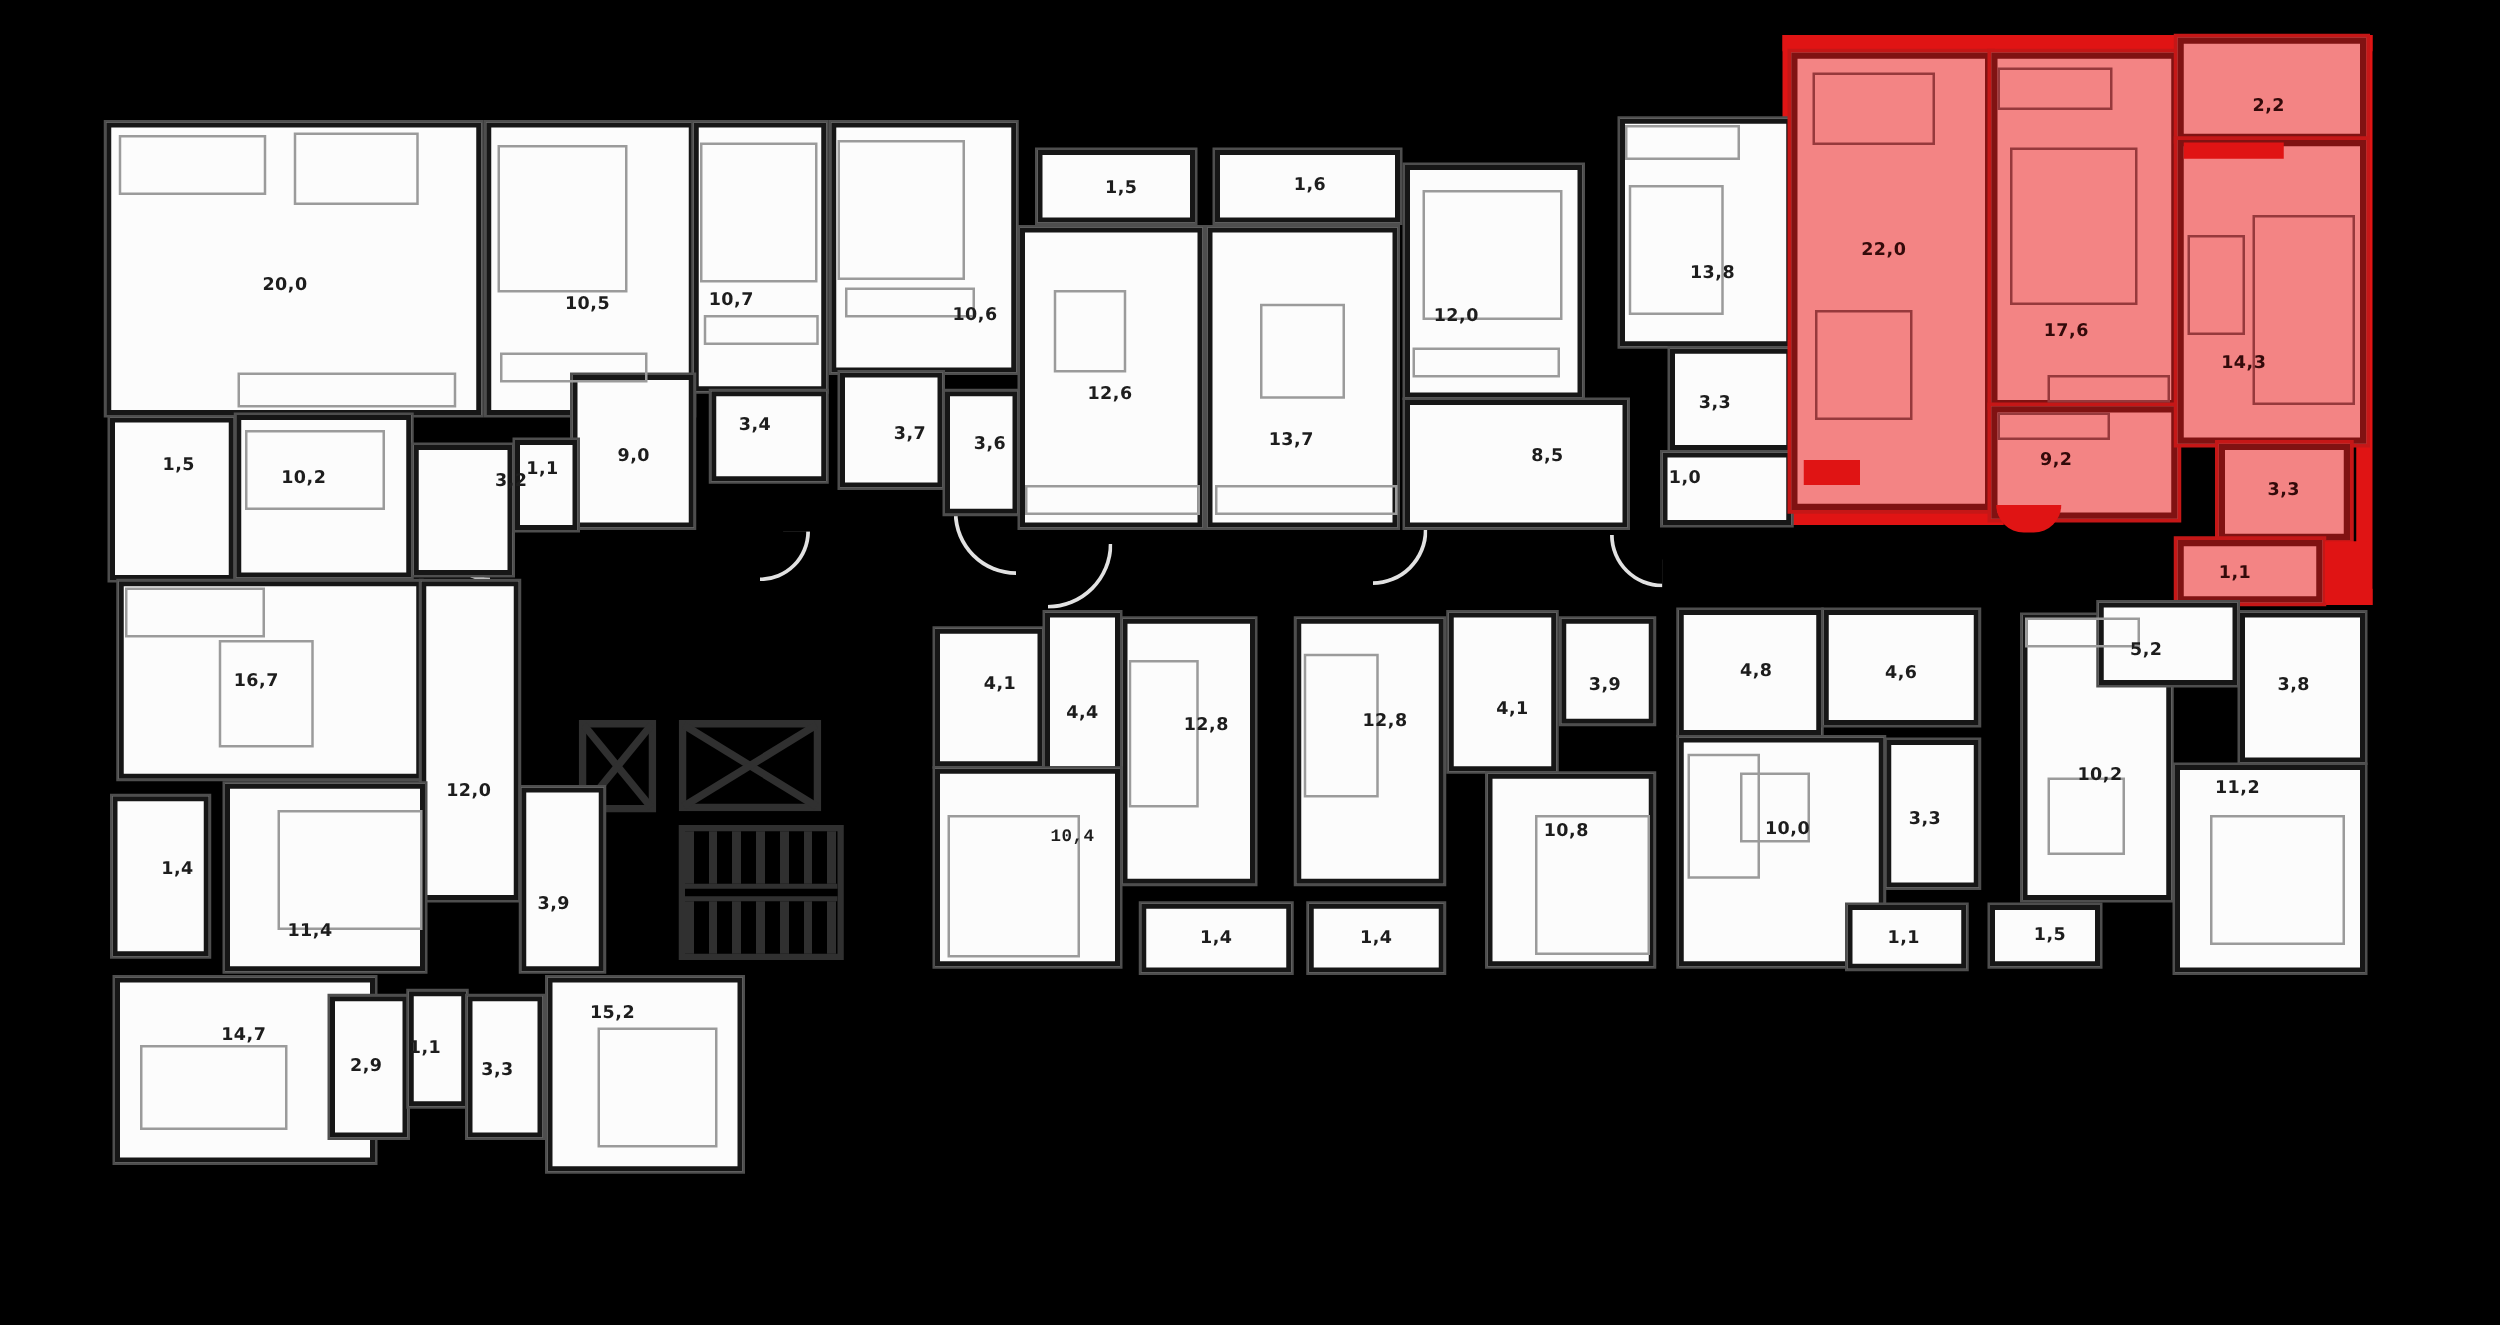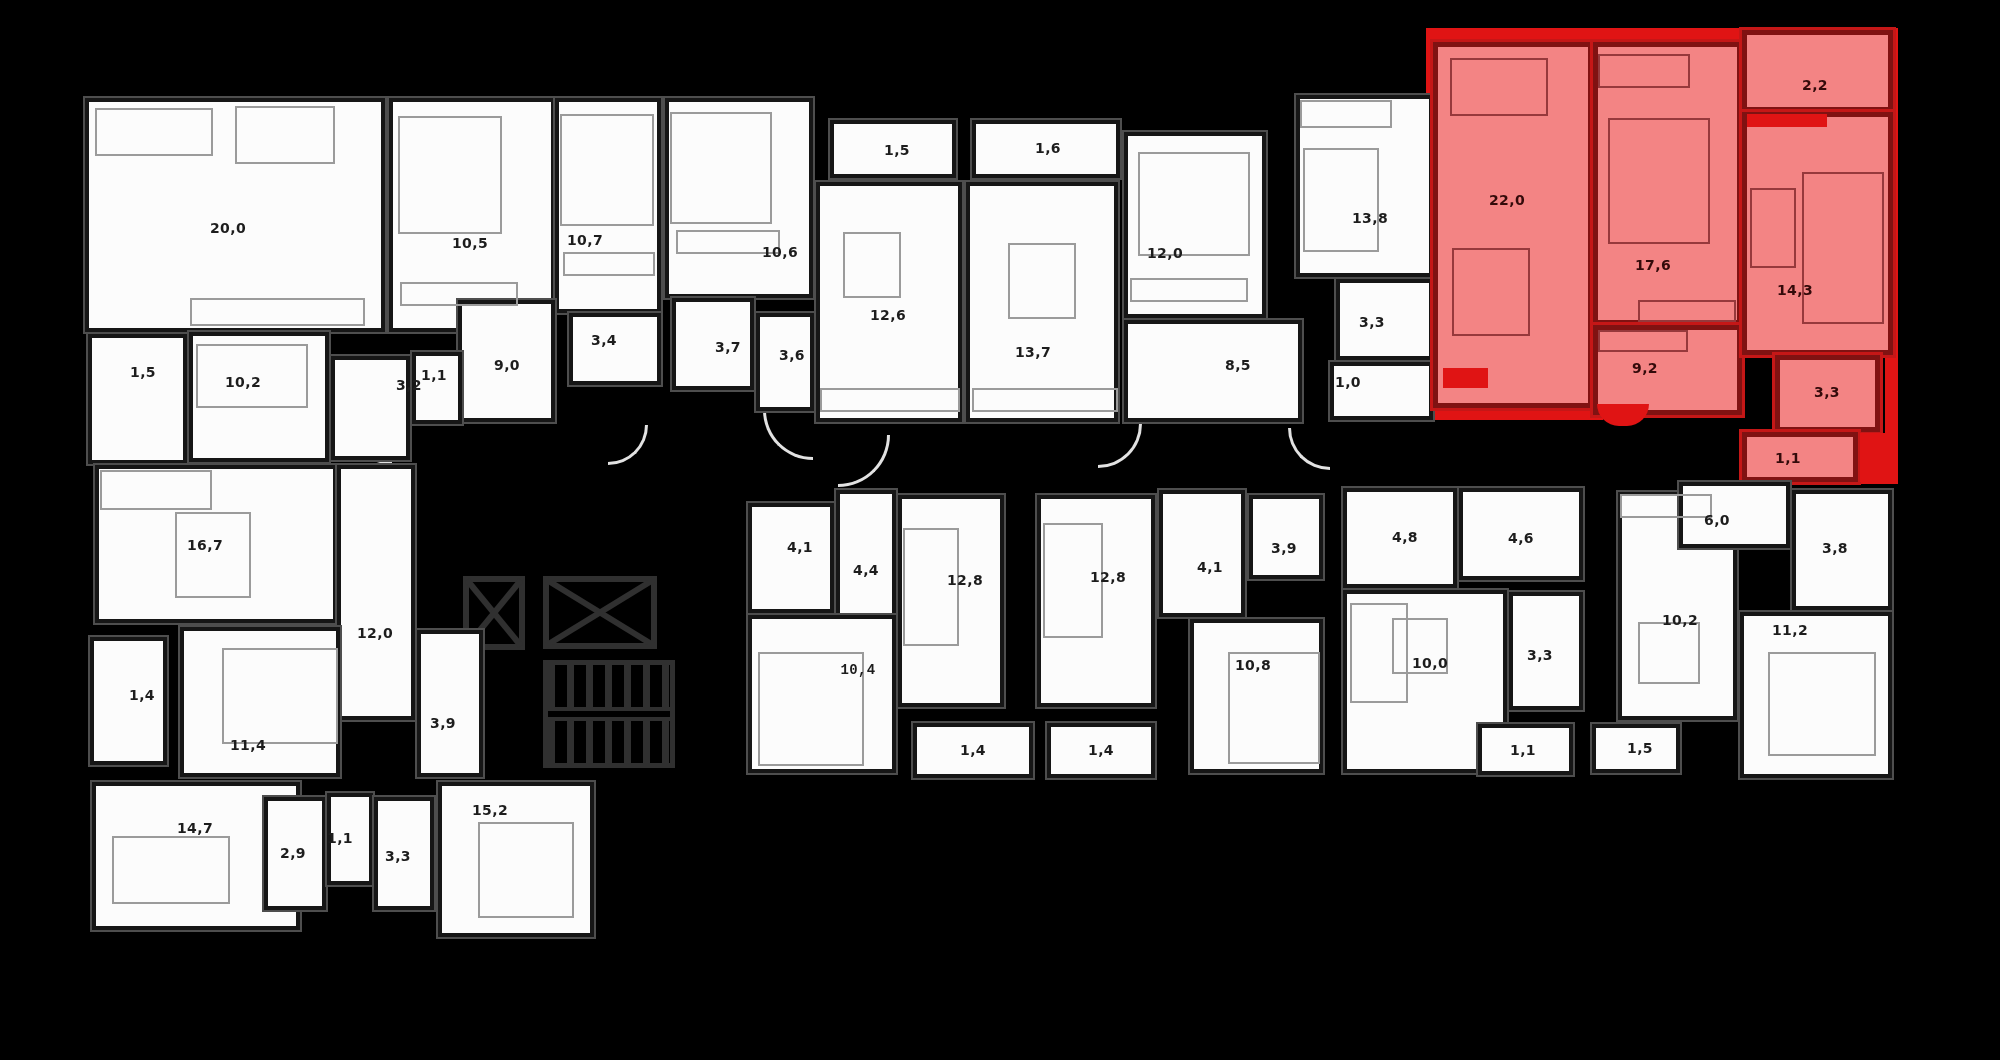--- a/index.html
+++ b/index.html
@@ -141,21 +141,21 @@
     <span class="room-label" style="left: 1430px; top: 663px;">10,0</span>
     <div class="room" style="left: 1509px; top: 592px; width: 74px; height: 118px;"></div>
     <span class="room-label" style="left: 1540px; top: 655px;">3,3</span>
     <div class="room" style="left: 1478px; top: 724px; width: 95px; height: 51px;"></div>
     <span class="room-label" style="left: 1523px; top: 750px;">1,1</span>
     <div class="room" style="left: 1592px; top: 724px; width: 88px; height: 49px;"></div>
     <span class="room-label" style="left: 1640px; top: 748px;">1,5</span>
     <div class="room" style="left: 1618px; top: 492px; width: 119px; height: 228px;"></div>
     <span class="room-label" style="left: 1680px; top: 620px;">10,2</span>
     <div class="room" style="left: 1679px; top: 482px; width: 111px; height: 66px;"></div>
-    <span class="room-label" style="left: 1717px; top: 520px;">6,0</span>
+    <span class="room-label" style="left: 1717px; top: 520px;">5,2</span>
     <div class="room" style="left: 1792px; top: 490px; width: 100px; height: 120px;"></div>
     <span class="room-label" style="left: 1835px; top: 548px;">3,8</span>
     <div class="room" style="left: 1740px; top: 612px; width: 152px; height: 166px;"></div>
     <span class="room-label" style="left: 1790px; top: 630px;">11,2</span>
     <div class="furn" style="left: 95px; top: 108px; width: 118px; height: 48px;"></div>
     <div class="furn" style="left: 235px; top: 106px; width: 100px; height: 58px;"></div>
     <div class="furn" style="left: 190px; top: 298px; width: 175px; height: 28px;"></div>
     <div class="furn" style="left: 398px; top: 116px; width: 104px; height: 118px;"></div>
     <div class="furn" style="left: 400px; top: 282px; width: 118px; height: 24px;"></div>
     <div class="furn" style="left: 560px; top: 114px; width: 94px; height: 112px;"></div>

